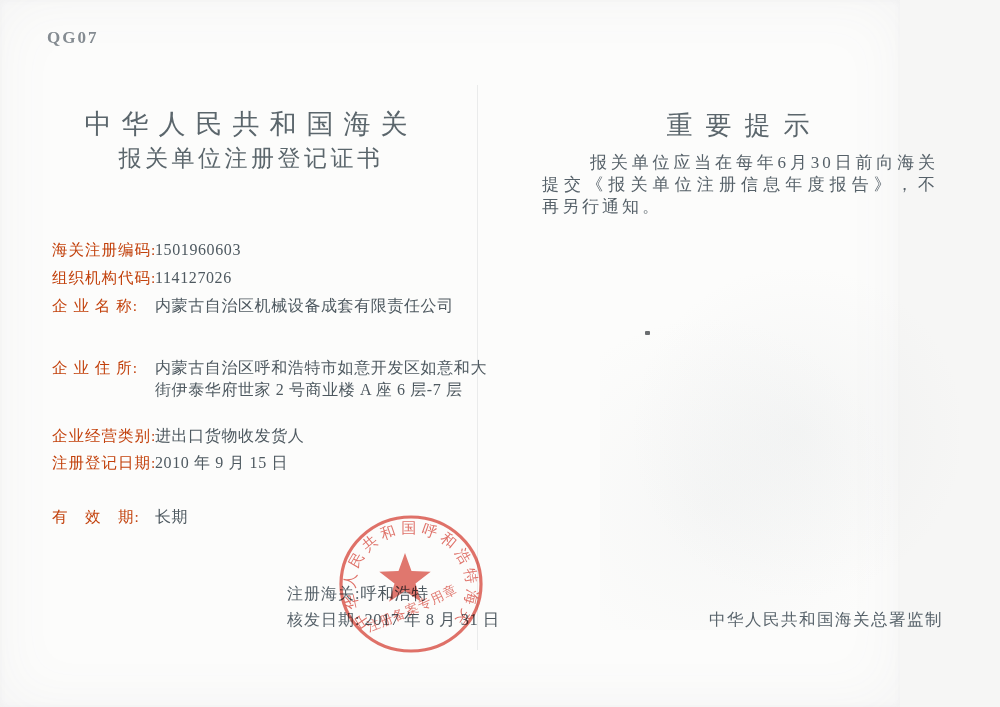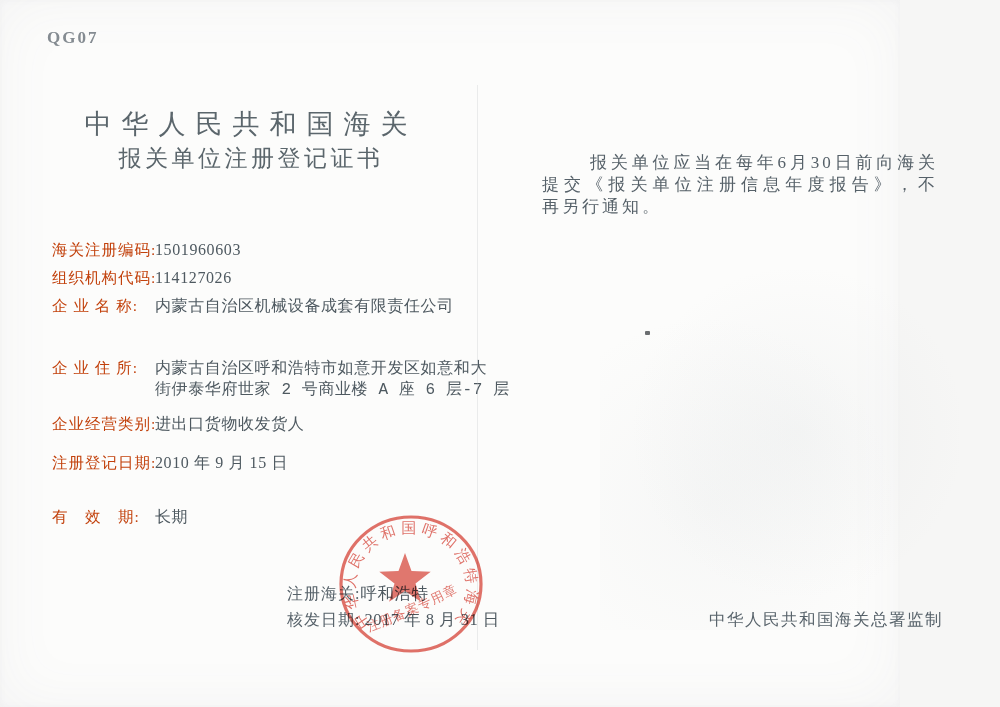--- a/index.html
+++ b/index.html
@@ -27,21 +27,21 @@
   .title-wrap{left:55px;top:0;width:392px;text-align:center;}
   .title1{position:absolute;left:0;top:108px;width:100%;
     font-size:27px;letter-spacing:10px;color:#5b666c;}
   .title2{position:absolute;left:0;top:145px;width:100%;
     font-size:23px;letter-spacing:3.5px;color:#5b666c;}
 
   
   .frow{left:0;top:0;width:500px;height:24px;}
   .flabel{position:absolute;left:52px;font-size:15.5px;letter-spacing:1px;color:#c2410c;}
   .fvalue{position:absolute;left:155px;font-size:16px;letter-spacing:.6px;color:#4e5960;text-align:right;}
-  .addr2{position:absolute;left:155px;font-size:16px;letter-spacing:.6px;color:#4e5960;font-family:Liberation Mono, monospace;}
+  .addr2{position:absolute;left:155px;font-size:16px;letter-spacing:.6px;color:#4e5960;}
 
   
   .notice-head{left:540px;top:110px;width:396px;text-align:center;
     font-size:26px;letter-spacing:13px;text-indent:13px;color:#5b666c;}
   .nline{left:542px;width:396px;font-size:17px;color:#566169;
     letter-spacing:3px;white-space:normal;line-height:1.3;}
   .n1{top:152px;text-align:justify;text-align-last:justify;padding-left:48px;width:348px;}
   .n2{top:174px;text-align:justify;text-align-last:justify;}
   .n3{top:196px;}
 
@@ -88,40 +88,41 @@
   </div>
   <div class="abs frow" style="top:296px">
     <span class="flabel">企 业 名 称:</span>
     <span class="fvalue">内蒙古自治区机械设备成套有限责任公司</span>
   </div>
   <div class="abs frow" style="top:358px">
     <span class="flabel">企 业 住 所:</span>
     <span class="fvalue">内蒙古自治区呼和浩特市如意开发区如意和大</span>
     <span class="addr2" style="top:22px">街伊泰华府世家 2 号商业楼 A 座 6 层-7 层</span>
   </div>
-  <div class="abs frow" style="top:414px">
+  <div class="abs frow" style="top:426px">
     <span class="flabel">企业经营类别:</span>
     <span class="fvalue">进出口货物收发货人</span>
   </div>
   <div class="abs frow" style="top:453px">
     <span class="flabel">注册登记日期:</span>
     <span class="fvalue">2010 年 9 月 15 日</span>
   </div>
   <div class="abs frow" style="top:507px">
     <span class="flabel">有　效　期:</span>
     <span class="fvalue">长期</span>
   </div>
 
   <div class="abs" style="left:287px;top:584px">
     <span class="iss-label">注册海关:</span><span class="iss-value">呼和浩特</span>
   </div>
   <div class="abs" style="left:287px;top:610px">
     <span class="iss-label">核发日期:</span> <span class="iss-value">2017 年 8 月 31 日</span>
   </div>
 
+  <div class="abs notice-head">重要提示</div>
   <div class="abs nline n1">报关单位应当在每年6月30日前向海关</div>
   <div class="abs nline n2">提交《报关单位注册信息年度报告》，不</div>
   <div class="abs nline n3">再另行通知。</div>
 
   <div class="abs producer">中华人民共和国海关总署监制</div>
 
   <div class="abs watermark"></div>
   <div class="abs fold-line"></div>
   <div class="abs speck"></div>
 

